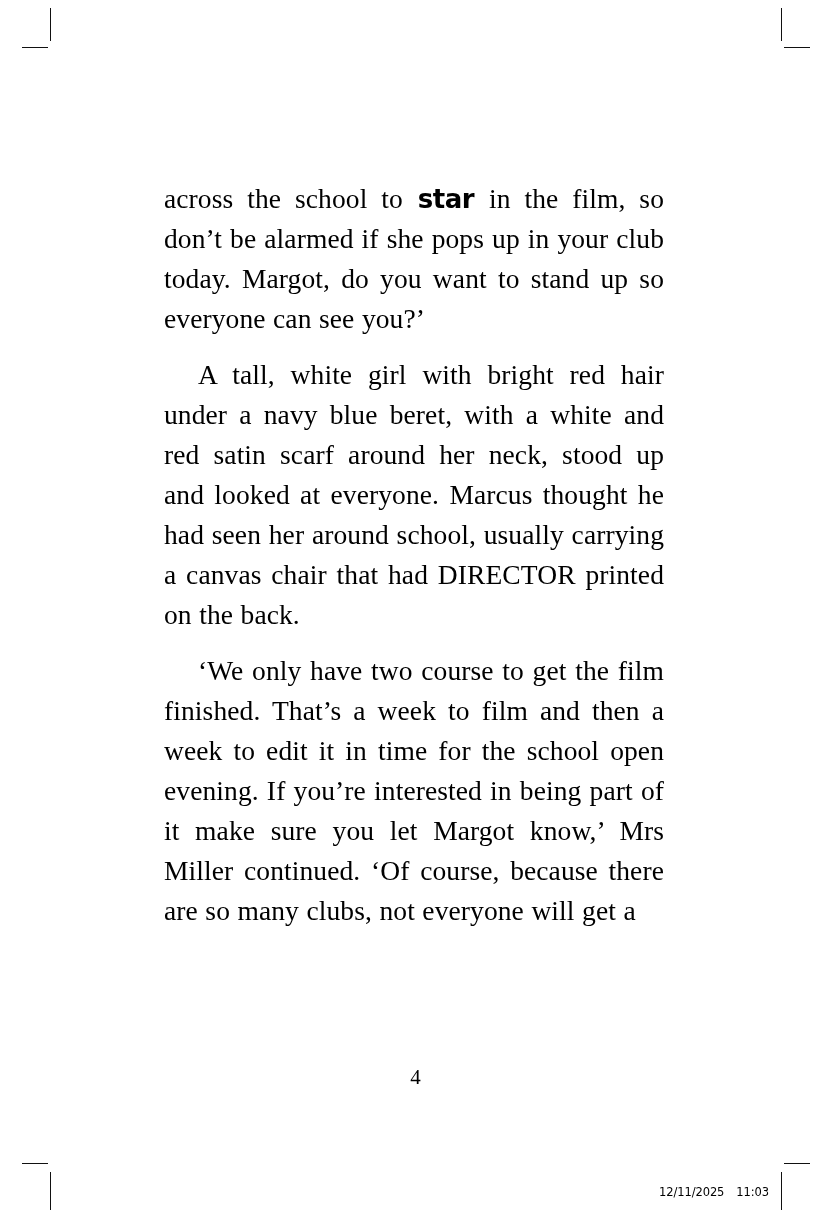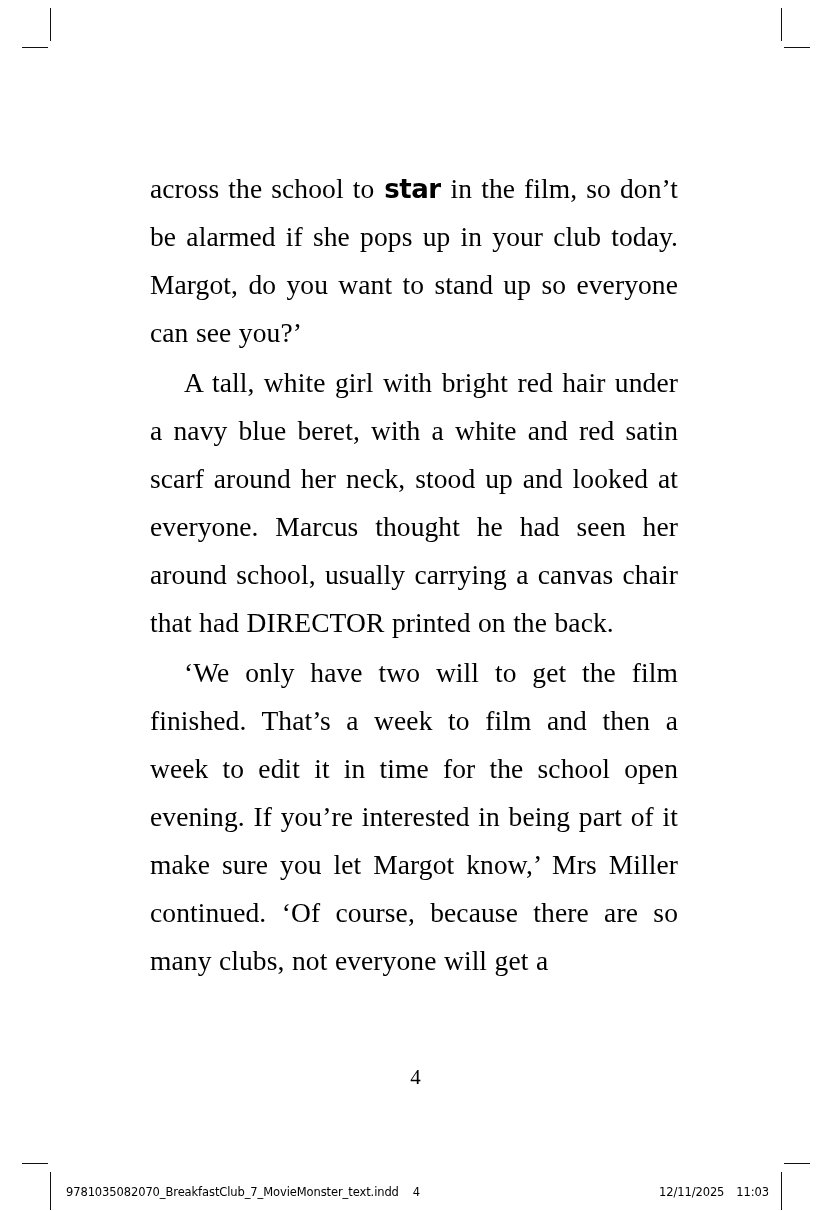--- a/index.html
+++ b/index.html
@@ -34,25 +34,25 @@
   .cm-br-h { left: 784px; top: 1163px; }
 
   
   .text-block {
     position: absolute;
     left: 148px;
     top: 163px;
     width: 532px;
   }
   .para {
-    margin: 2px;
+    margin: 16px;
     text-align: justify;
     text-align-last: left;
     font-size: 27.5px;
-    line-height: 48px;
+    line-height: 40px;
     letter-spacing: 0.1px;
     word-spacing: 0.5px;
     -webkit-font-smoothing: antialiased;
   }
   .para.indent {
     text-indent: 34px;
   }
   .para + .para {
     margin-top: 0;
   }
@@ -122,25 +122,22 @@
 <div class="crop-mark crop-v cm-tr-v"></div>
 <div class="crop-mark crop-h cm-tr-h"></div>
 <div class="crop-mark crop-v cm-bl-v"></div>
 <div class="crop-mark crop-h cm-bl-h"></div>
 <div class="crop-mark crop-v cm-br-v"></div>
 <div class="crop-mark crop-h cm-br-h"></div>
 
 <div class="text-block" id="body-text-block">
     <p class="para">across the school to <span class="display-word">star</span> in the film, so don’t be alarmed if she pops up in your club today. Margot, do you want to stand up so everyone can see you?’</p>
     <p class="para indent">A tall, white girl with bright red hair under a navy blue beret, with a white and red satin scarf around her neck, stood up and looked at everyone. Marcus thought he had seen her around school, usually carrying a canvas chair that had <span class="bold-serif">DIRECTOR</span> printed on the back.</p>
-    <p class="para indent">‘We only have <span class="bold-serif">two will</span> to get the film finished. That’s a week to film and then a week to edit it in time for the school open evening. If you’re interested in being part of it make sure you let Margot know,’ Mrs Miller continued. ‘Of course, because there are so many clubs, not everyone will get a</p>
+    <p class="para indent">‘We only have <span class="bold-serif">two course</span> to get the film finished. That’s a week to film and then a week to edit it in time for the school open evening. If you’re interested in being part of it make sure you let Margot know,’ Mrs Miller continued. ‘Of course, because there are so many clubs, not everyone will get a</p>
   </div>
 
 <div class="folio">4</div>
 
 <div class="slug">
-  <span class="slug-left">
-    <span>9781035082070_BreakfastClub_7_MovieMonster_text.indd</span><span class="slug-page">4</span>
-  </span>
   <span class="slug-right">
     <span>12/11/2025</span><span class="slug-time">11:03</span>
   </span>
 </div>
 
 </body></html>

